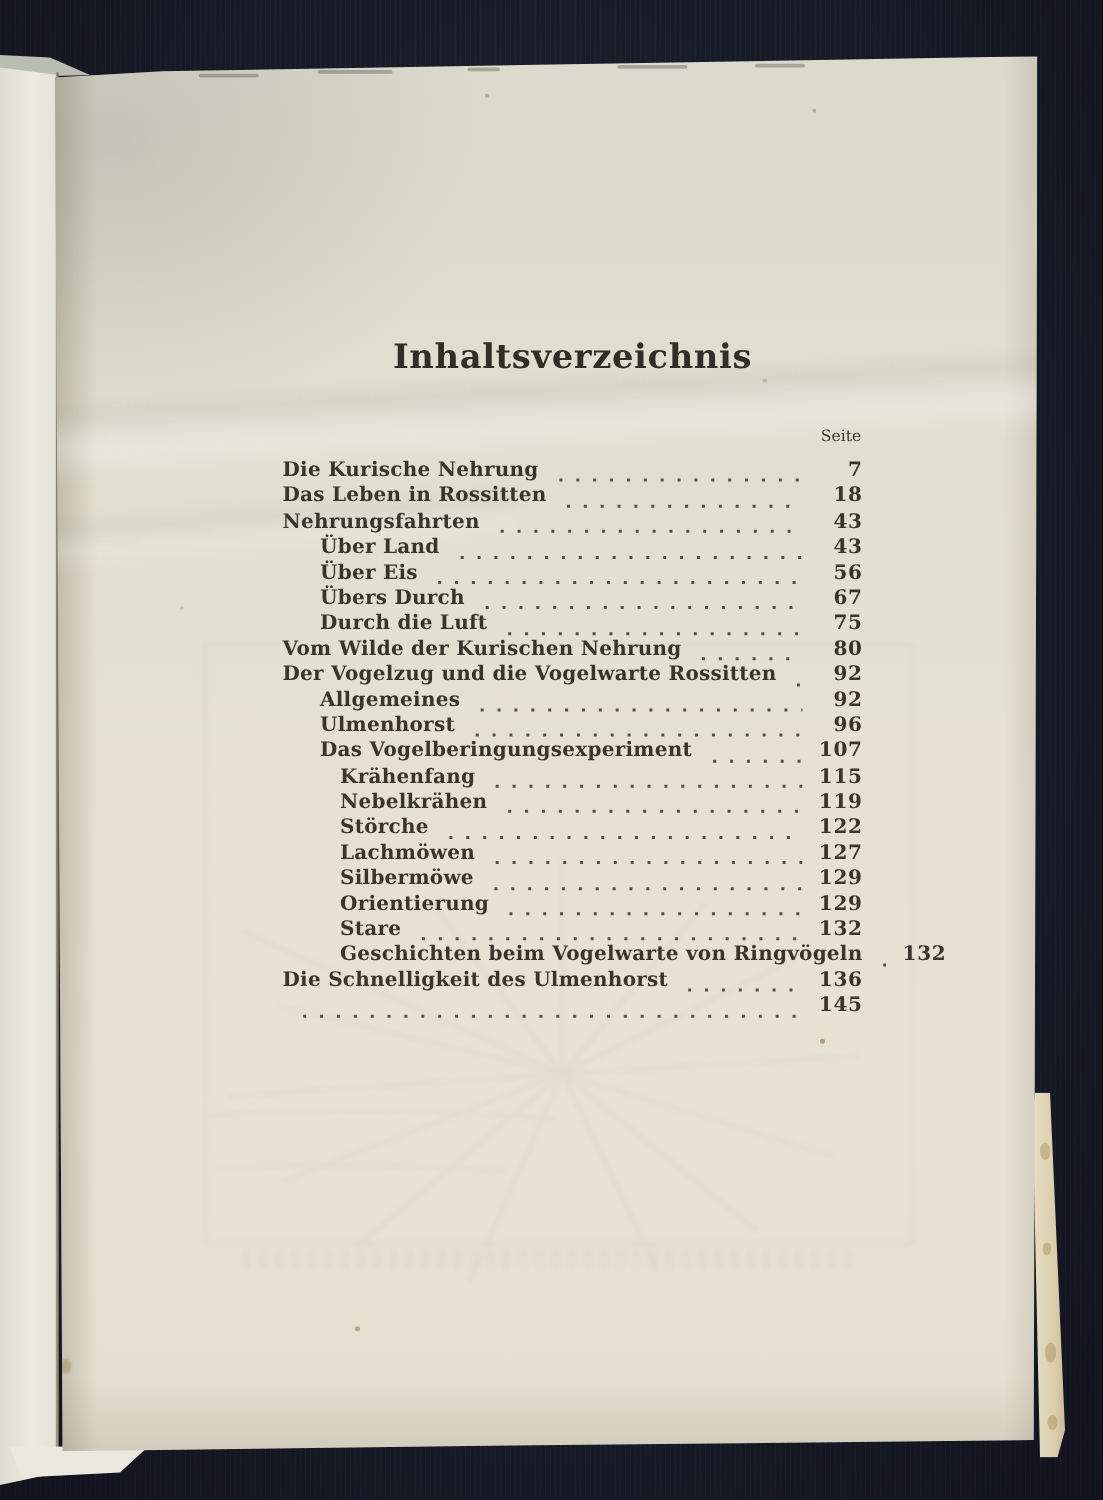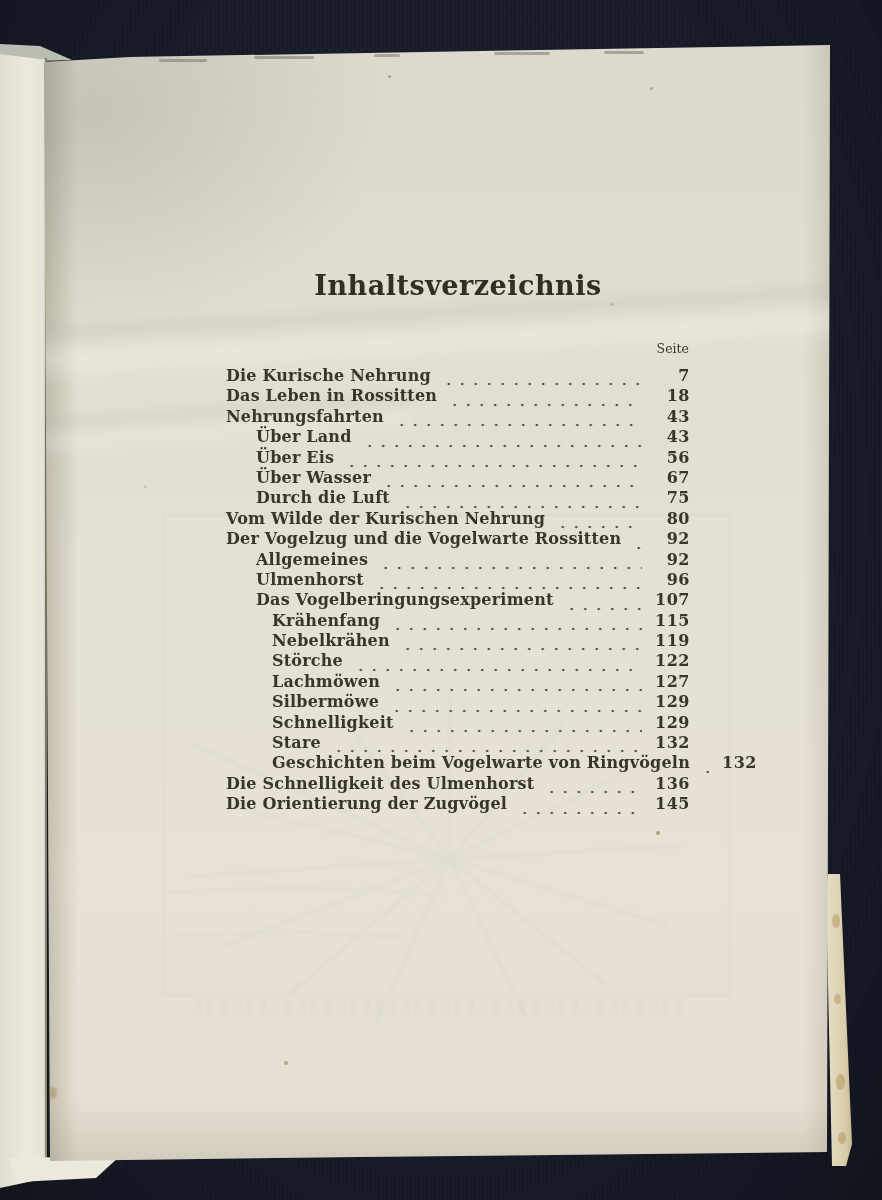--- a/index.html
+++ b/index.html
@@ -192,21 +192,21 @@
     <span class="toc-label">Über Land</span>
     <span class="toc-leader"></span>
     <span class="toc-num">43</span>
   </div>
           <div class="toc-row indent-1">
     <span class="toc-label">Über Eis</span>
     <span class="toc-leader"></span>
     <span class="toc-num">56</span>
   </div>
           <div class="toc-row indent-1">
-    <span class="toc-label">Über Wasser</span>
+    <span class="toc-label">Übers Durch</span>
     <span class="toc-leader"></span>
     <span class="toc-num">67</span>
   </div>
           <div class="toc-row indent-1">
     <span class="toc-label">Durch die Luft</span>
     <span class="toc-leader"></span>
     <span class="toc-num">75</span>
   </div>
           <div class="toc-row indent-0">
     <span class="toc-label">Vom Wilde der Kurischen Nehrung</span>
@@ -252,40 +252,39 @@
     <span class="toc-label">Lachmöwen</span>
     <span class="toc-leader"></span>
     <span class="toc-num">127</span>
   </div>
           <div class="toc-row indent-2">
     <span class="toc-label">Silbermöwe</span>
     <span class="toc-leader"></span>
     <span class="toc-num">129</span>
   </div>
           <div class="toc-row indent-2">
-    <span class="toc-label">Schnelligkeit</span>
+    <span class="toc-label">Orientierung</span>
     <span class="toc-leader"></span>
     <span class="toc-num">129</span>
   </div>
           <div class="toc-row indent-2">
     <span class="toc-label">Stare</span>
     <span class="toc-leader"></span>
     <span class="toc-num">132</span>
   </div>
           <div class="toc-row indent-2">
     <span class="toc-label">Geschichten beim Vogelwarte von Ringvögeln</span>
     <span class="toc-leader"></span>
     <span class="toc-num">132</span>
   </div>
           <div class="toc-row indent-0">
     <span class="toc-label">Die Schnelligkeit des Ulmenhorst</span>
     <span class="toc-leader"></span>
     <span class="toc-num">136</span>
   </div>
           <div class="toc-row indent-0">
-    <span class="toc-label">Die Orientierung der Zugvögel</span>
     <span class="toc-leader"></span>
     <span class="toc-num">145</span>
   </div>
         </div>
     </div>
   </div>
 </div>
 
 </body></html>

